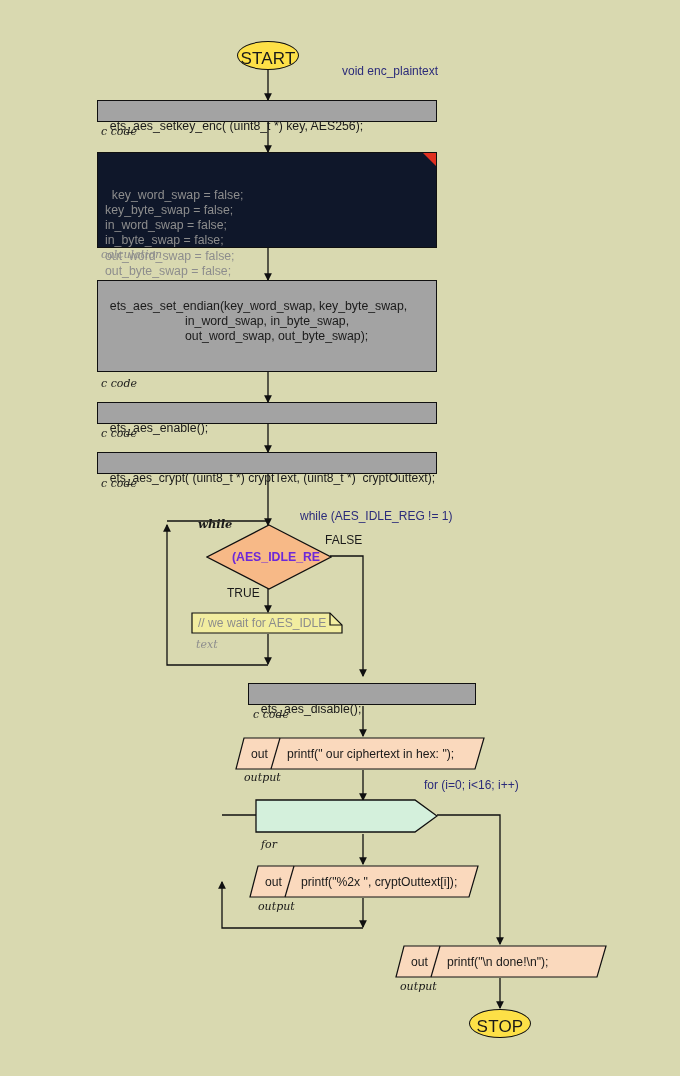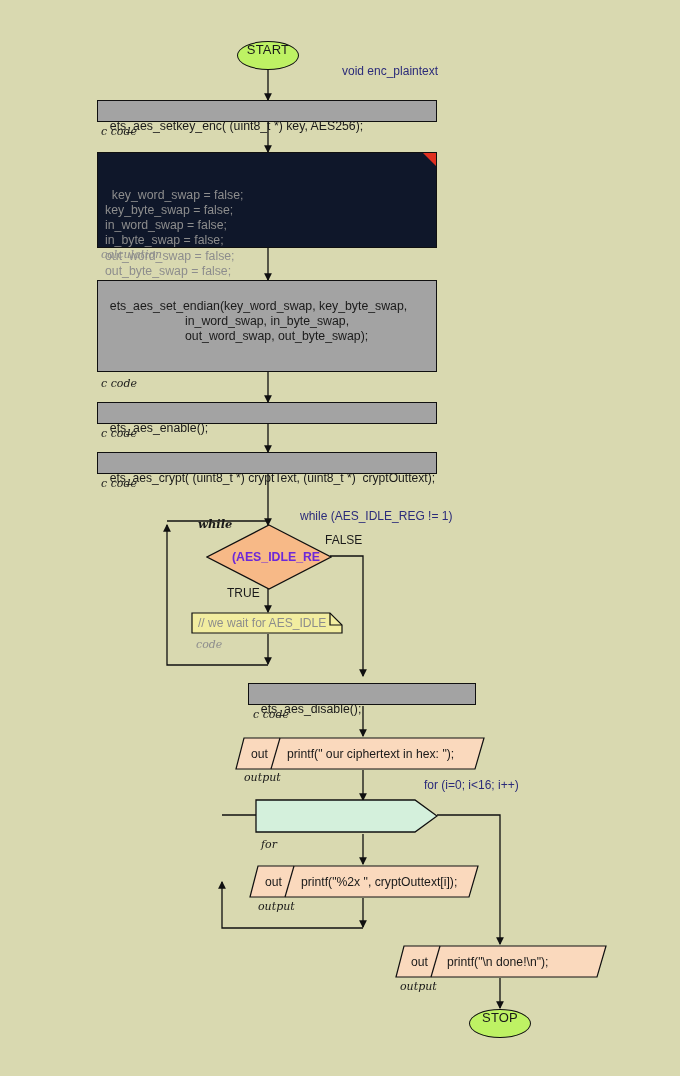--- a/index.html
+++ b/index.html
@@ -19,27 +19,27 @@
     left: 0; top: 0;
     width: 680px;
     height: 1076px;
   }
   .node {
     position: absolute;
     box-sizing: border-box;
   }
   
   .terminal {
-    background: #bef264;
+    background: #fde047;
     border: 1px solid #101010;
     border-radius: 50%;
     color: #1a1a1a;
-    font-size: 13px;
-    display: flex;
-    align-items: flex-start;
+    font-size: 17px;
+    display: flex;
+    align-items: flex-end;
     justify-content: center;
     letter-spacing: 0.2px;
   }
   
   .cbox {
     background: #a3a3a3;
     border: 1.4px solid #101010;
     color: #1a1a1a;
     font-size: 12.3px;
     padding: 3px 4px 3px 5px;
@@ -250,21 +250,21 @@
 <div class="branch" style="left:325px; top:533px;text-align:right;">FALSE</div>
 <div class="branch" style="left:227px; top:586px;">TRUE</div>
 
 <div class="noteshape" style="left:191px; top:612px; width:152px; height:22px;">
   <svg width="152" height="22" viewBox="0 0 152 22" xmlns="http://www.w3.org/2000/svg">
     <path d="M 1 1 L 139 1 L 151 13 L 151 21 L 1 21 Z" fill="#f2eda0" stroke="#101010" stroke-width="1.2"></path>
     <path d="M 139 1 L 139 13 L 151 13" fill="none" stroke="#101010" stroke-width="1.2"></path>
   </svg>
   <div class="note-text">// we wait for AES_IDLE</div>
 </div>
-<div class="caption grey" style="left:196px; top:638px;">code</div>
+<div class="caption grey" style="left:196px; top:638px;">text</div>
 
 <div class="node cbox" style="left:248px; top:683px; width:228px; height:22px;">
   <span>ets_aes_disable();</span>
 </div>
 <div class="caption" style="left:253px; top:708px;">c code</div>
 
 <div class="outshape" style="left:235px; top:737px; width:250px; height:33px;">
   <svg width="250" height="33" viewBox="0 0 250 33" xmlns="http://www.w3.org/2000/svg">
     <polygon points="9,1 249,1 240,32 1,32" fill="#fad9bd" stroke="#101010" stroke-width="1.2"></polygon>
     <line x1="45" y1="1" x2="36" y2="32" stroke="#101010" stroke-width="1.2"></line>

